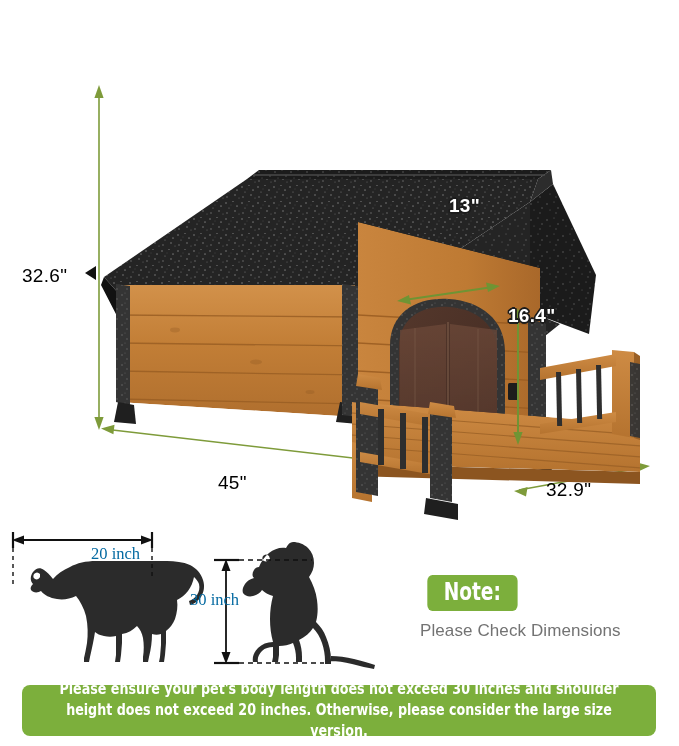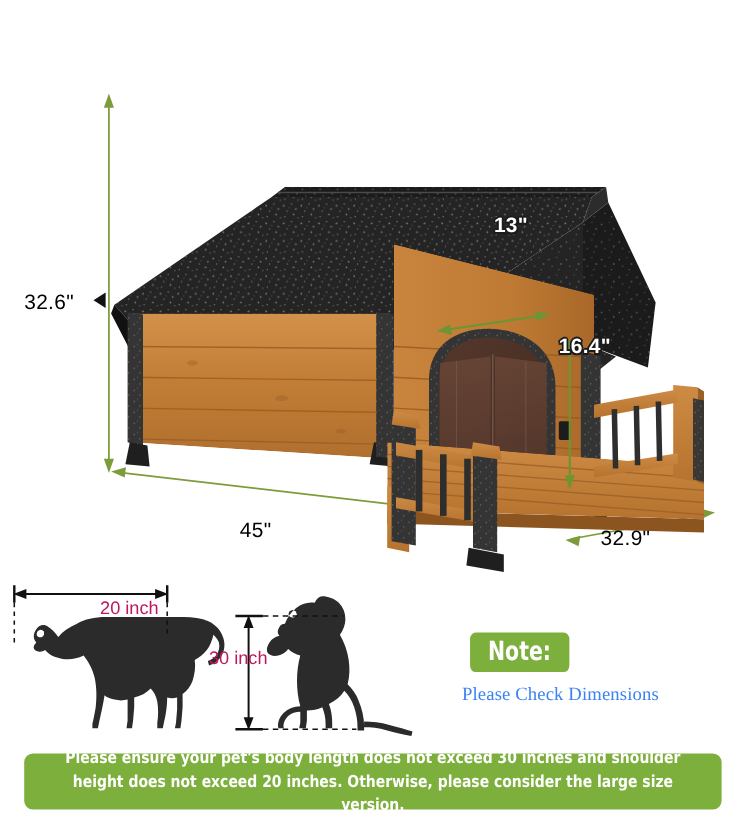--- a/index.html
+++ b/index.html
@@ -38,38 +38,38 @@
   }
   #label-h    {left:22px; top:265px;}
   #label-w13  {left:449px;top:195px;}
   #label-h164 {left:508px;top:305px;}
   #label-w45  {left:218px;top:472px;}
   #label-d329 {left:546px;top:479px;}
 
   
   .dogs-figure{position:absolute;left:0;top:515px;width:420px;height:165px;}
   .dogs-figure svg{display:block;}
-  .dog-label{position:absolute;white-space:nowrap;color:#be185d;font-size:16.5px;
-             font-family:Liberation Sans, sans-serif;}
+  .dog-label{position:absolute;white-space:nowrap;color:#0369a1;font-size:16.5px;
+             font-family:Liberation Serif, serif;}
   #label-dog-len{left:91px;top:544px;}
   #label-dog-hgt{left:190px;top:590px;text-align:right;}
 
   
   .note-block{position:absolute;left:420px;top:575px;width:240px;text-align:left;}
   .note-badge{
     display:inline-block;background:#7CAF3C;color:#ffffff;
     border-radius:6px;padding:3px 19px 5px 19px;
     font-size:24px;font-weight:bold;
     font-family:"DejaVu Sans Condensed","Liberation Sans",sans-serif;
     transform:scaleX(.86);transform-origin:center;
     line-height:28px;letter-spacing:0px;
   }
   .note-text{
-    margin-top:10px;color:#3b82f6;font-size:17px;
-    font-family:Liberation Serif, serif;letter-spacing:.1px;white-space:nowrap;
+    margin-top:10px;color:#737373;font-size:17px;
+    font-family:Liberation Sans, sans-serif;letter-spacing:.1px;white-space:nowrap;
   }
 
   
   .footer-banner{
     position:absolute;left:22px;top:685px;width:634px;height:51px;
     background:#7CAF3C;border-radius:8px;
     display:flex;align-items:center;justify-content:center;
   }
   .footer-text{
     color:#ffffff;font-size:15px;font-weight:bold;line-height:21px;text-align:center;

